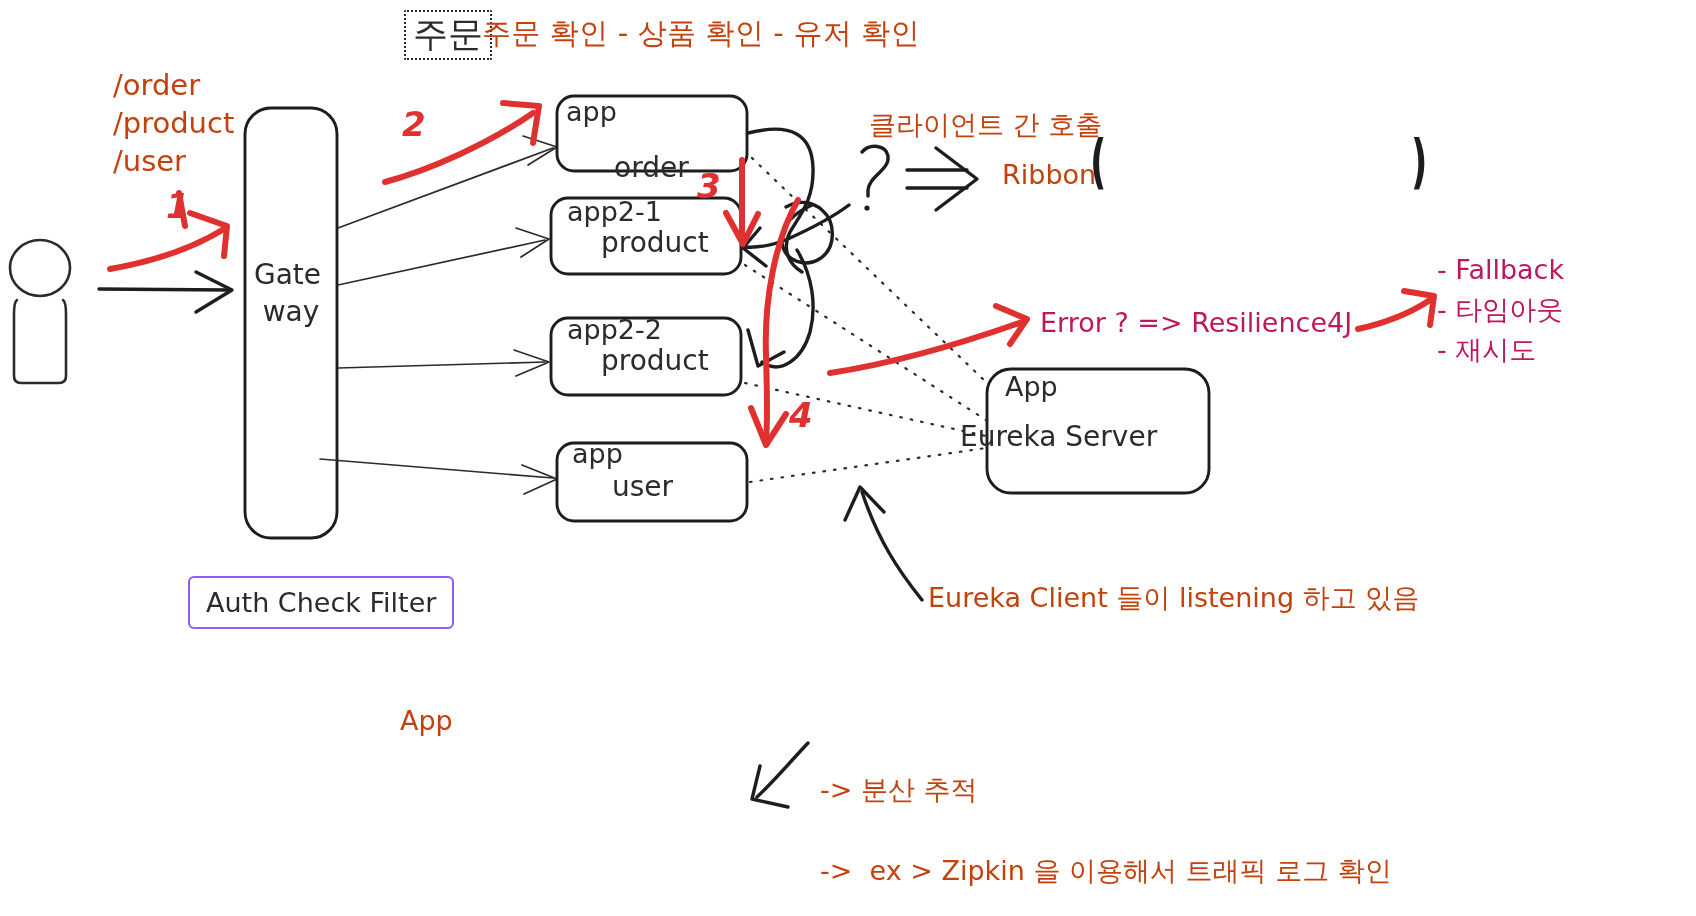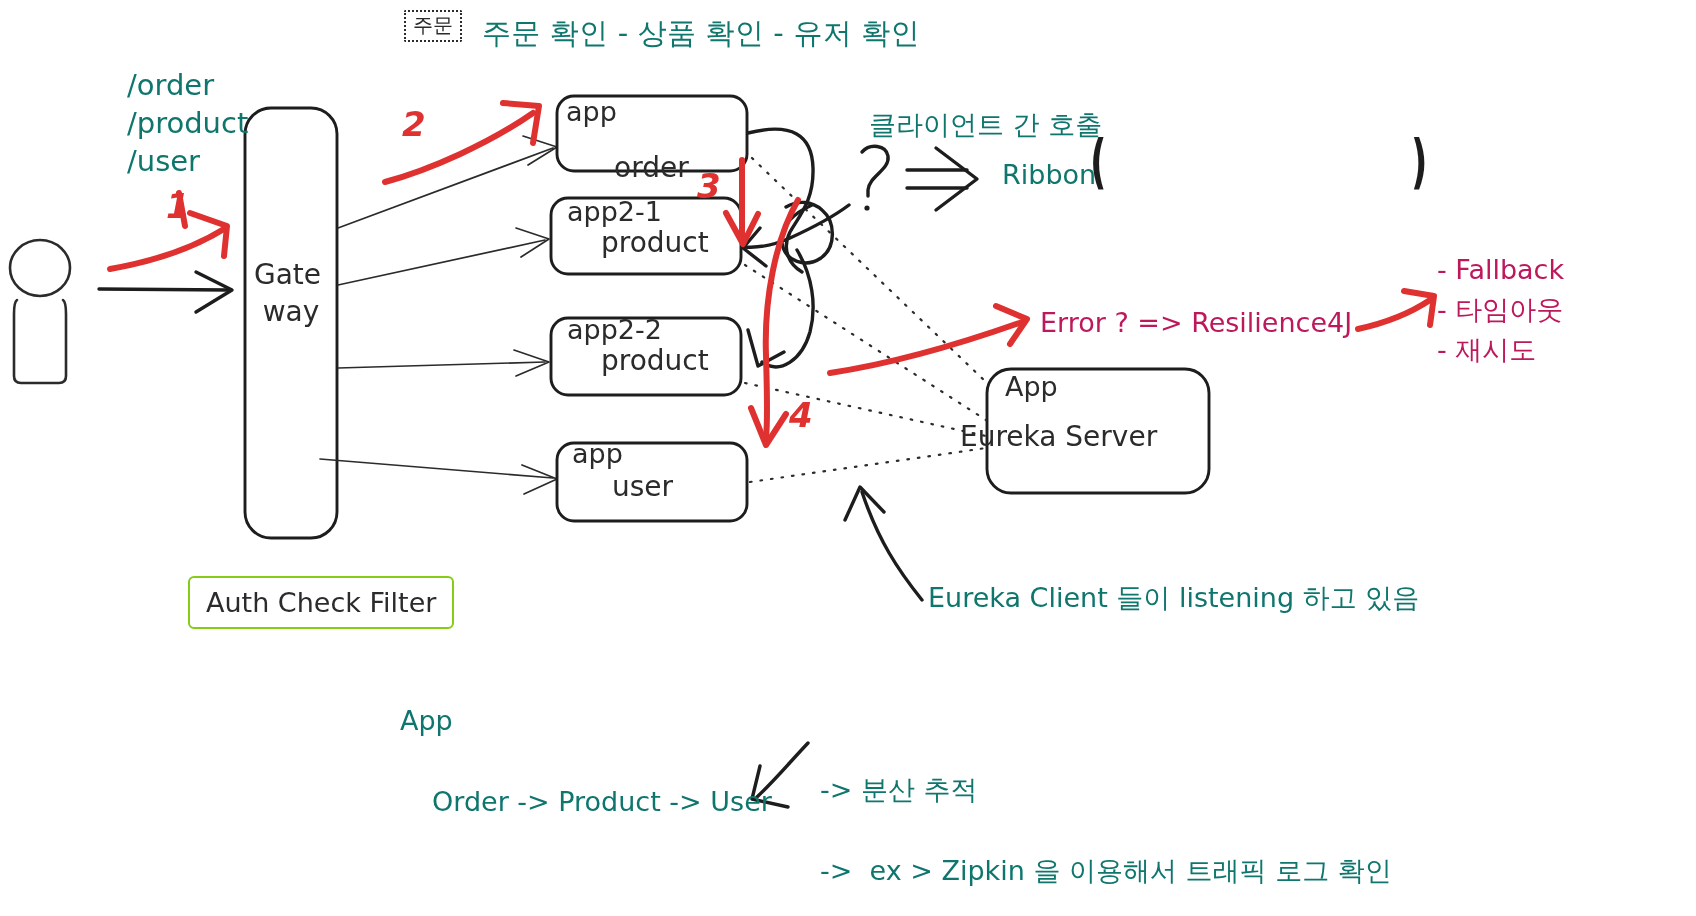--- a/index.html
+++ b/index.html
@@ -21,38 +21,37 @@
     position: absolute;
     left: 0; top: 0;
     width: 1696px;
     height: 916px;
     pointer-events: none;
   }
   .lbl {
     position: absolute;
     white-space: pre;
     line-height: 1.32;
-    color: #0f766e;
+    color: #c2410c;
   }
   .title-text {
     font-size: 29px;
     letter-spacing: .2px;
   }
   .title-chip {
     position: absolute;
     border: 2px dotted #2b2b2b;
     padding: 1px 7px 3px 7px;
-    font-size: 20px;
+    font-size: 35px;
     border-radius: 2px;
     line-height: 1.2;
   }
   .route-text {
     font-size: 29px;
     line-height: 1.42;
-    margin-left: 14px;
   }
   .box-tag {
     position: absolute;
     font-size: 27px;
     z-index: 4;
   }
   .box-name {
     position: absolute;
     font-size: 28px;
     z-index: 4;
@@ -79,21 +78,21 @@
   .num {
     position: absolute;
     color: #e03131;
     font-family: "DejaVu Sans", "Liberation Sans", sans-serif;
     font-weight: 700;
     font-style: italic;
     font-size: 34px;
   }
   .filter-box {
     position: absolute;
-    border: 2px solid #84cc16;
+    border: 2px solid #8b5cf6;
     border-radius: 6px;
     font-size: 27px;
     color: #2b2b2b;
     padding: 9px 16px;
     background: transparent;
   }
   .paren {
     position: absolute;
     font-size: 58px;
     font-weight: 700;
@@ -266,18 +265,17 @@
   <div class="lbl note" style="left:1002px; top:155px;">Ribbon</div>
   <div class="paren" style="left:1085px; top:133px;">(</div>
   <div class="paren" style="left:1406px; top:133px;">)</div>
 
   <div class="red-note" style="left:1040px; top:303px;">Error ?  =&gt; Resilience4J</div>
   <div class="red-note" style="left:1437px; top:250px;">- Fallback</div>
   <div class="red-note" style="left:1437px; top:290px;">- 타임아웃</div>
   <div class="red-note" style="left:1437px; top:330px;">- 재시도</div>
 
   <div class="lbl bottom-text" style="left:400px; top:703px;">App</div>
-  <div class="lbl bottom-text" style="left:432px; top:784px;">Order -&gt; Product -&gt; User</div>
 
   <div class="lbl bottom-text" style="left:820px; top:772px;">-&gt; 분산 추적</div>
   <div class="lbl bottom-text" style="left:820px; top:811px;margin-top:42px;">-&gt;  ex &gt; Zipkin 을 이용해서 트래픽 로그 확인</div>
 
 </div>
 
 </body></html>

